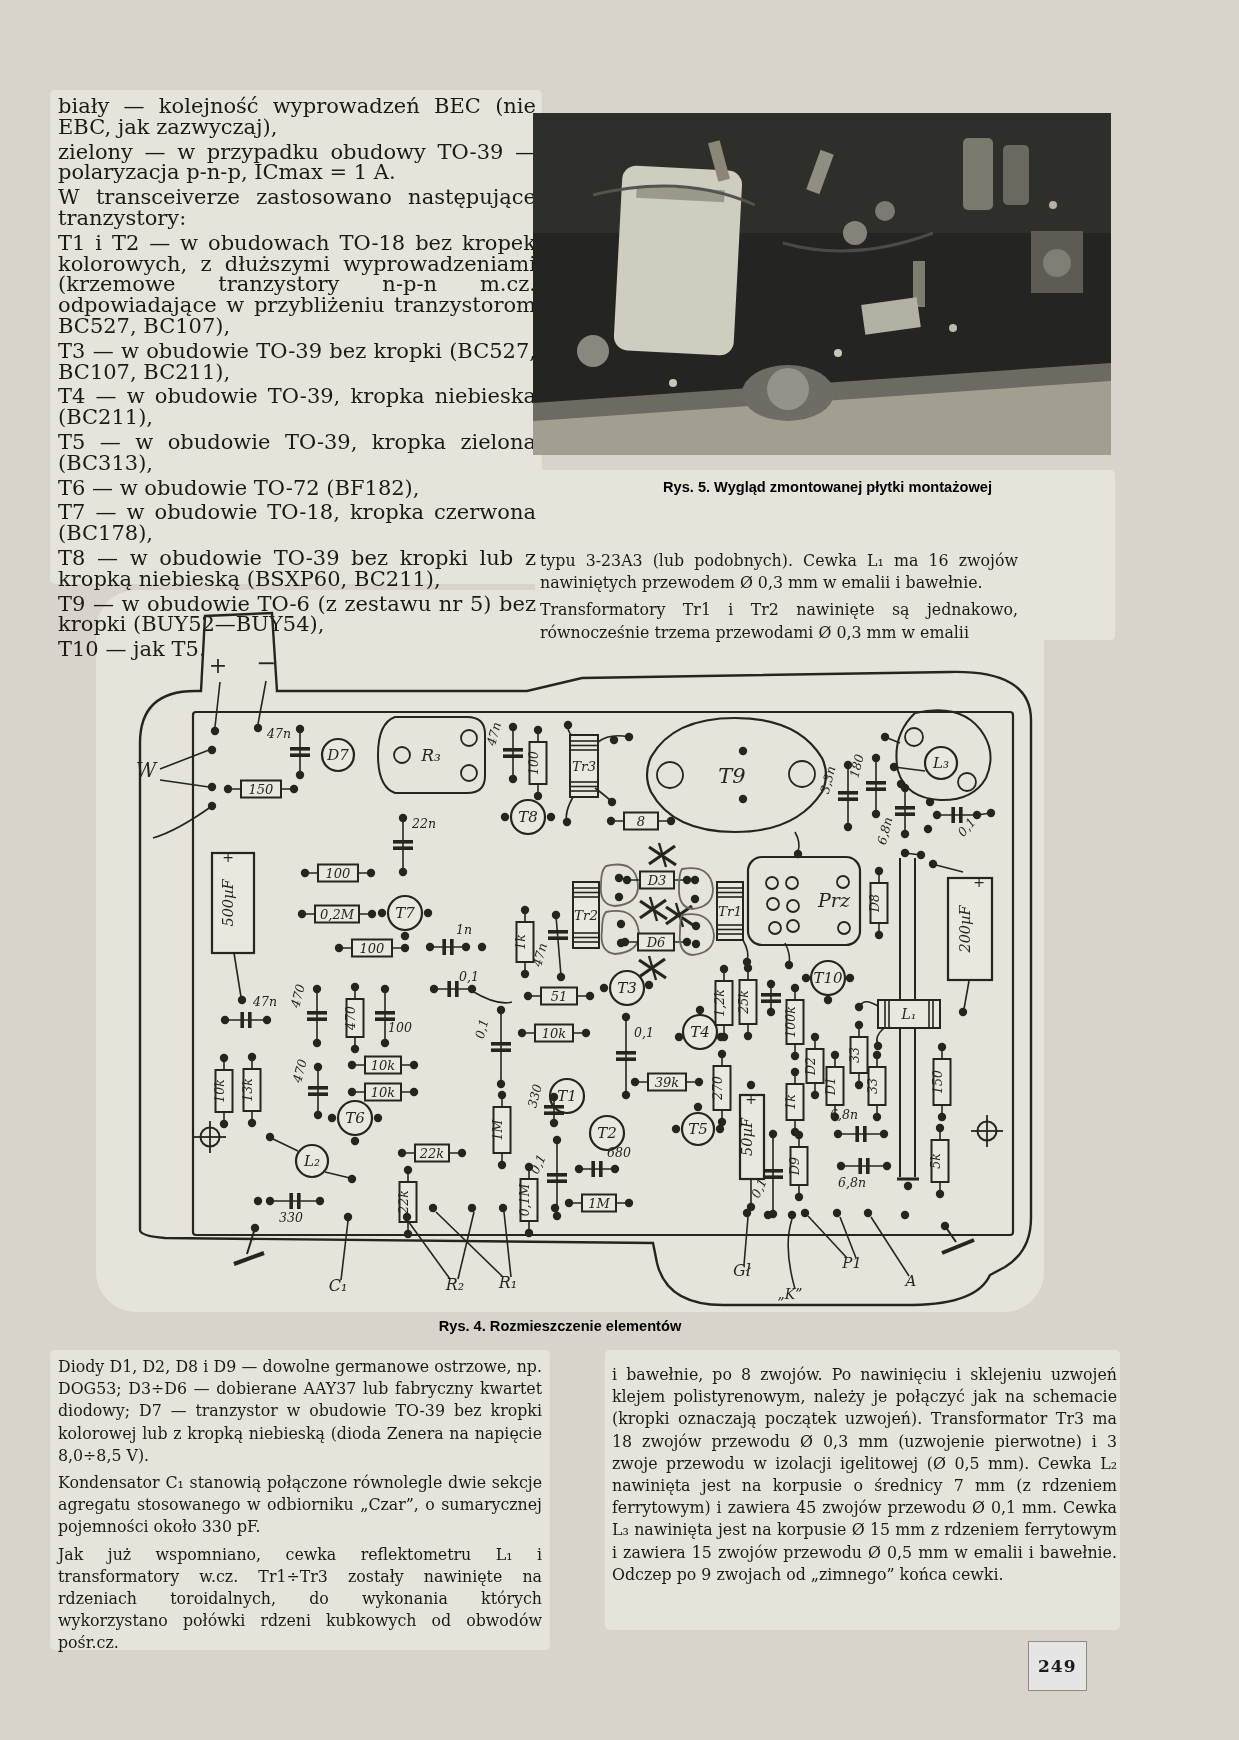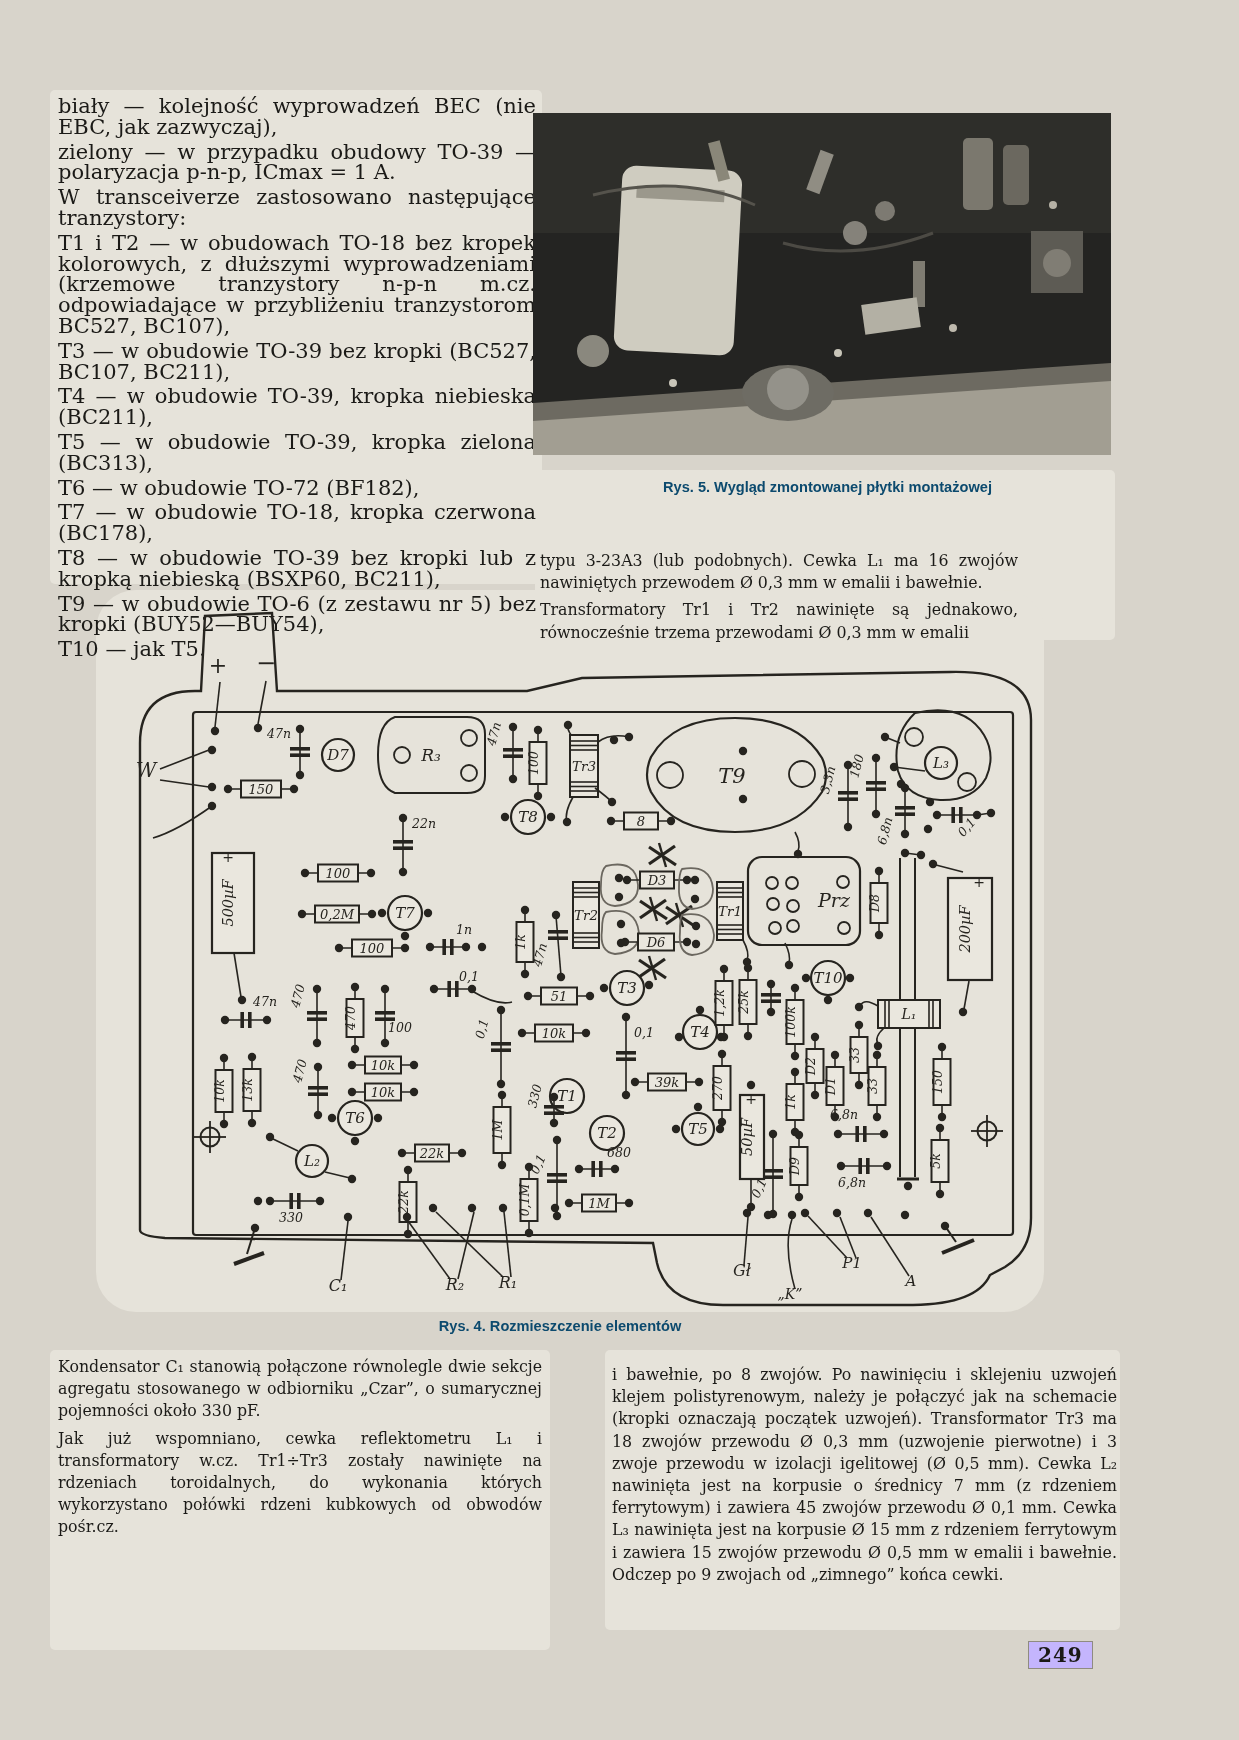--- a/index.html
+++ b/index.html
@@ -5,24 +5,24 @@
   html,body{margin:0;padding:0;background:#b7b3aa;}
   .page{position:relative;width:1239px;height:1740px;background:#d8d4cb;overflow:hidden;
         font-family:"DejaVu Serif",serif;color:#1b1a17;}
   .patch{position:absolute;background:#e6e3da;border-radius:5px;}
   .col{position:absolute;}
   .col p{margin:0 0 4px 0;text-align:justify;}
   .tl p{font-size:21px;line-height:20.8px;}
   .tr-col p, .bl p, .br p{font-size:15.8px;line-height:22.2px;margin-bottom:5px;}
   .photo{position:absolute;left:533px;top:113px;width:578px;height:342px;background:#232321;}
   .caption{position:absolute;font-family:"Liberation Sans",sans-serif;font-weight:bold;
-           font-size:14.6px;color:#0c4a6e;text-align:center;}
+           font-size:14.6px;color:#000000;text-align:center;}
   .diagram{position:absolute;left:95px;top:585px;width:950px;height:730px;}
-  .pagenum{position:absolute;left:1028px;top:1641px;background:#c4b5fd;border:1px solid #8f8b81;
-           padding:1px 9px;font-weight:bold;font-size:20px;letter-spacing:1px;}
+  .pagenum{position:absolute;left:1028px;top:1641px;background:#e5e5e5;border:1px solid #8f8b81;
+           padding:14px 9px;font-weight:bold;font-size:17px;letter-spacing:1px;}
 </style>
 </head>
 <body>
 
 <div class="page">
 
   <div class="patch" style="left:50px;top:90px;width:492px;height:494px;"></div>
   <div class="patch" style="left:535px;top:470px;width:580px;height:170px;"></div>
   <div class="patch" style="left:96px;top:590px;width:948px;height:722px;border-radius:40px;"></div>
   <div class="patch" style="left:50px;top:1350px;width:500px;height:300px;"></div>
@@ -635,20 +635,21 @@
       <text x="757" y="683" text-anchor="middle" font-size="15" font-family="&quot;DejaVu Serif&quot;,serif" font-style="italic" fill="#26241f">P1</text>
       <path d="M752,673 L713,631" stroke="#26241f" stroke-width="1.6" fill="none"></path>
       <path d="M761,673 L745,632" stroke="#26241f" stroke-width="1.6" fill="none"></path>
       <text x="816" y="701" text-anchor="middle" font-size="15" font-family="&quot;DejaVu Serif&quot;,serif" font-style="italic" fill="#26241f">A</text>
       <path d="M814,691 L776,632" stroke="#26241f" stroke-width="1.6" fill="none"></path>
     </svg>
 
   <div class="caption" style="left:300px;top:1318px;width:520px;">Rys. 4. Rozmieszczenie elementów</div>
 
   <div class="col bl" style="left:58px;top:1356px;width:484px;">
+    <p>Diody D1, D2, D8 i D9 — dowolne germanowe ostrzowe, np. DOG53; D3÷D6 — dobierane AAY37 lub fabryczny kwartet diodowy; D7 — tranzystor w obudowie TO-39 bez kropki kolorowej lub z kropką niebieską (dioda Zenera na napięcie 8,0÷8,5 V).</p>
     <p>Kondensator C₁ stanowią połączone równolegle dwie sekcje agregatu stosowanego w odbiorniku „Czar”, o sumarycznej pojemności około 330 pF.</p>
     <p>Jak już wspomniano, cewka reflektometru L₁ i transformatory w.cz. Tr1÷Tr3 zostały nawinięte na rdzeniach toroidalnych, do wykonania których wykorzystano połówki rdzeni kubkowych od obwodów pośr.cz.</p>
   </div>
 
   <div class="col br" style="left:612px;top:1356px;width:505px;margin-top:8px;">
     <p>i bawełnie, po 8 zwojów. Po nawinięciu i sklejeniu uzwojeń klejem polistyrenowym, należy je połączyć jak na schemacie (kropki oznaczają początek uzwojeń). Transformator Tr3 ma 18 zwojów przewodu Ø 0,3 mm (uzwojenie pierwotne) i 3 zwoje przewodu w izolacji igelitowej (Ø 0,5 mm). Cewka L₂ nawinięta jest na korpusie o średnicy 7 mm (z rdzeniem ferrytowym) i zawiera 45 zwojów przewodu Ø 0,1 mm. Cewka L₃ nawinięta jest na korpusie Ø 15 mm z rdzeniem ferrytowym i zawiera 15 zwojów przewodu Ø 0,5 mm w emalii i bawełnie. Odczep po 9 zwojach od „zimnego” końca cewki.</p>
   </div>
 
   <div class="pagenum">249</div>
 </div>

